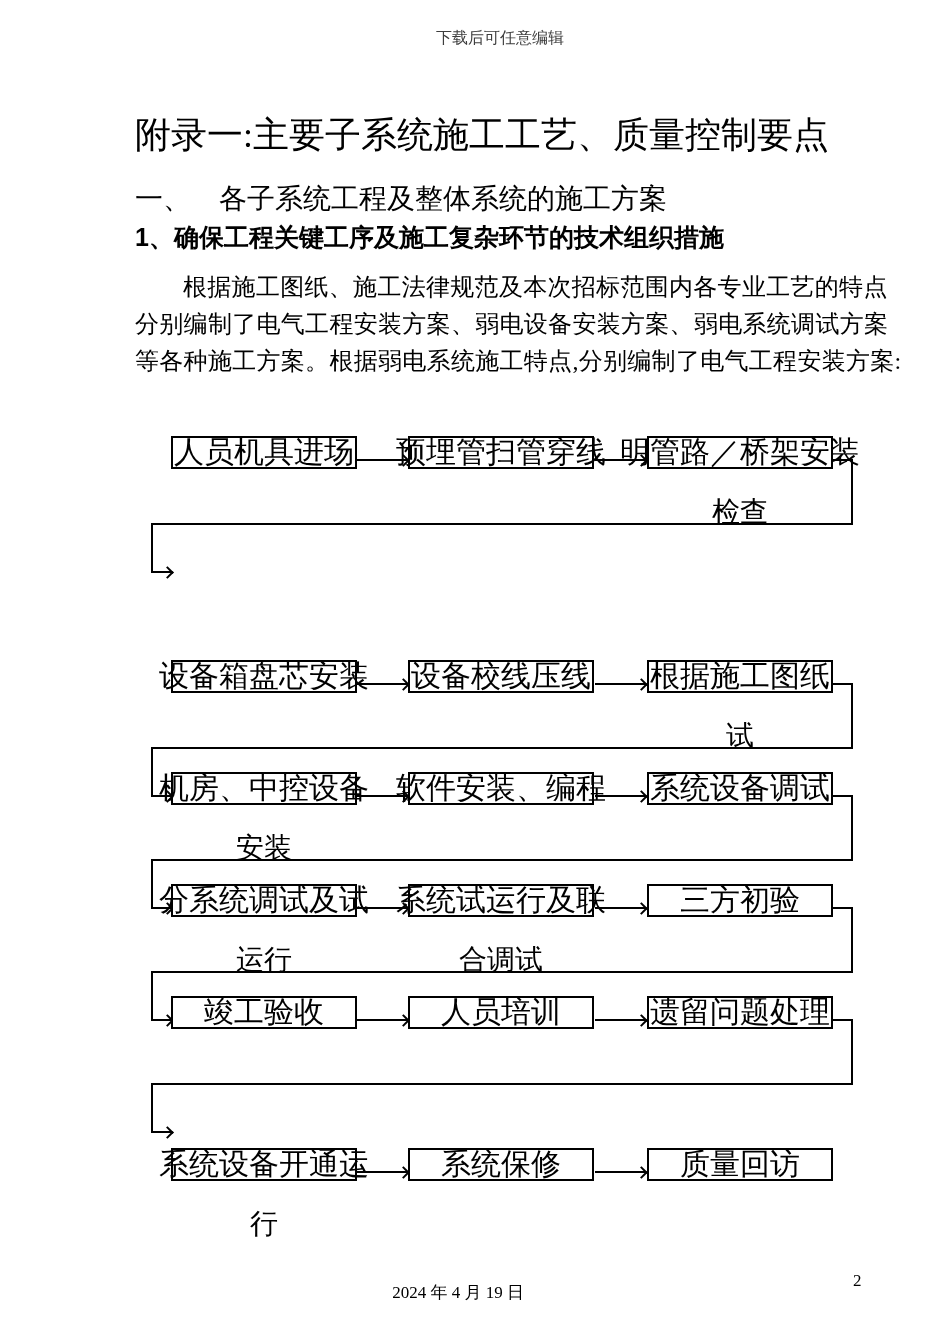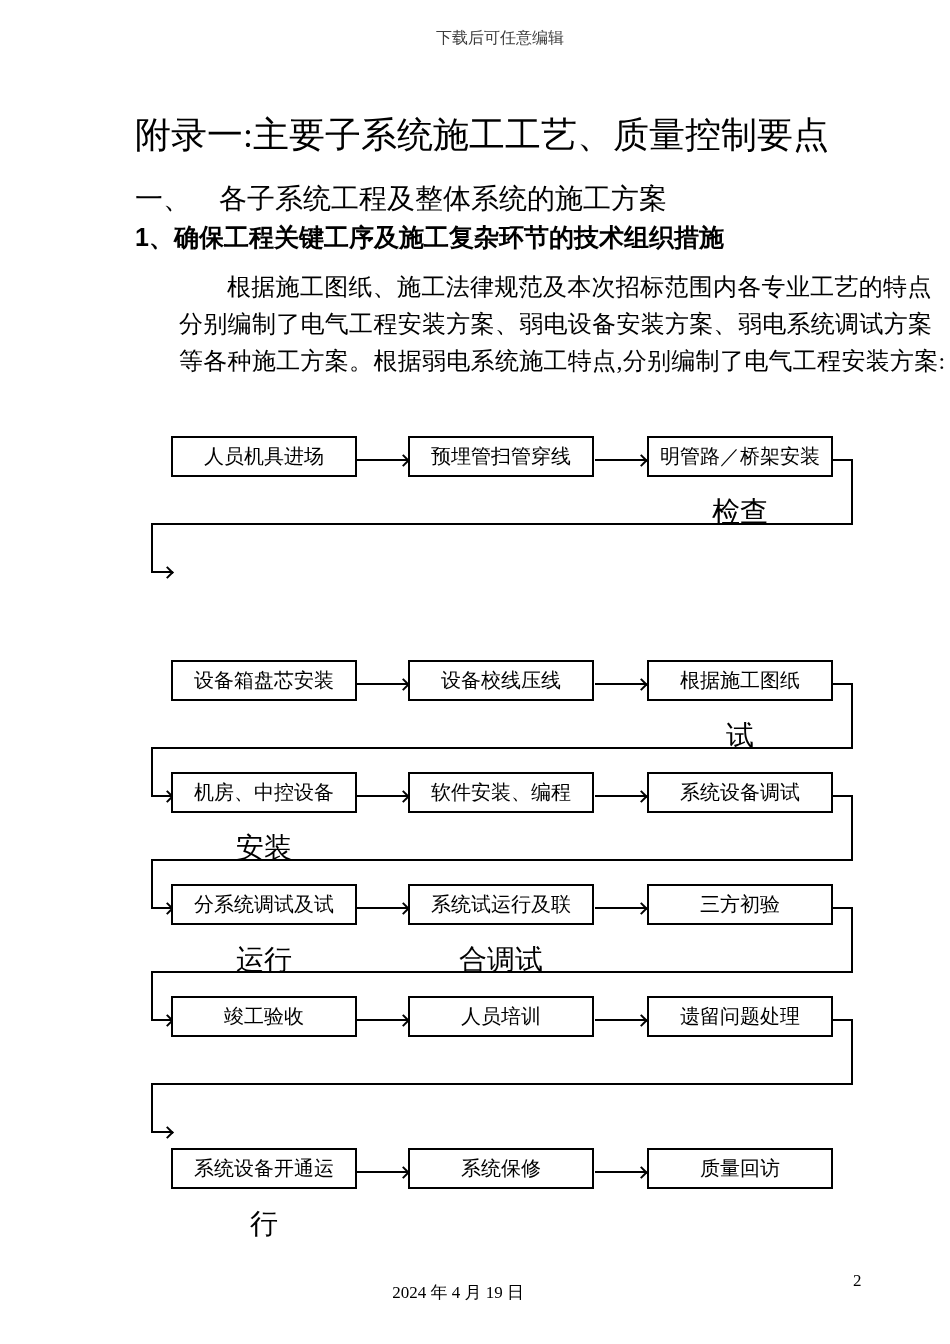--- a/index.html
+++ b/index.html
@@ -12,33 +12,33 @@
     position:absolute;top:28px;left:0;right:0;text-align:center;
     font-size:16px;color:#3d3d3d;transform:translateX(25px);
   }
   .title{position:absolute;top:111px;left:135px;font-size:36px;white-space:nowrap;}
   .section{position:absolute;top:180px;left:135px;font-size:28px;white-space:pre;}
   .subhead{
     position:absolute;top:221px;left:135px;font-size:25px;font-weight:bold;
     font-family:"Liberation Sans","DejaVu Sans",sans-serif;white-space:nowrap;
   }
   .para{position:absolute;top:269px;left:135px;width:800px;font-size:24px;}
-  .pline{height:37px;line-height:37px;white-space:nowrap;letter-spacing:0.3px;margin-left:44px;}
+  .pline{height:37px;line-height:37px;white-space:nowrap;letter-spacing:0.3px;}
   .pline.indent{text-indent:48px;}
 
   .flowchart{position:absolute;top:436px;left:0;width:950px;height:800px;}
   .frow{position:absolute;left:0;width:950px;height:112px;}
   .fr0{top:0px}.fr1{top:112px}.fr2{top:224px}.fr3{top:336px}
   .fr4{top:448px}.fr5{top:560px}.fr6{top:712px}
 
   .fbox{
-    position:absolute;top:0;width:186px;height:41px;
+    position:absolute;top:0;width:186px;height:33px;
     border:2px solid #000;box-sizing:border-box;background:#fff;
     display:flex;align-items:center;justify-content:center;
-    font-size:20px;white-space:nowrap;
+    font-size:30px;white-space:nowrap;
   }
   .fc0{left:171px}.fc1{left:408px}.fc2{left:647px}
 
   .hline{position:absolute;height:0;border-top:2px solid #000;}
   .vline{position:absolute;width:0;border-left:2px solid #000;}
   .ah{
     position:absolute;width:7px;height:7px;
     border-top:2px solid #000;border-right:2px solid #000;
     transform:rotate(45deg);right:-1px;top:-5px;
   }

